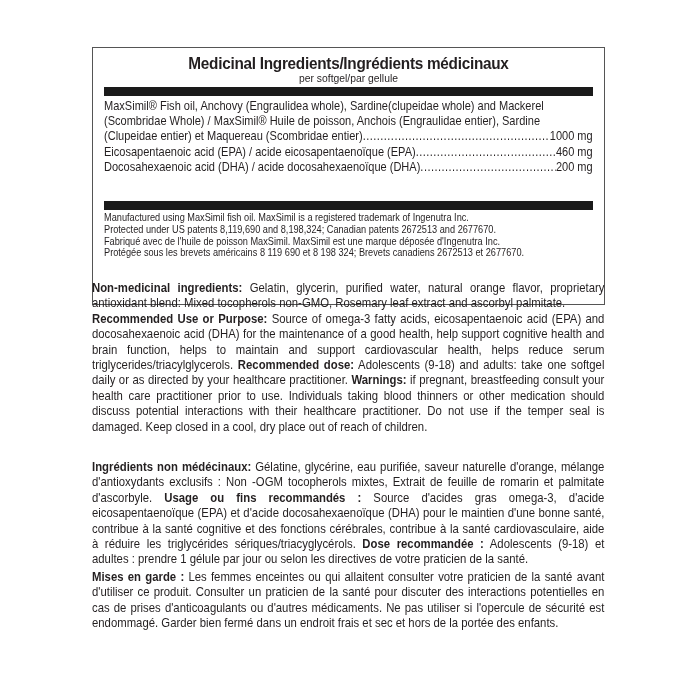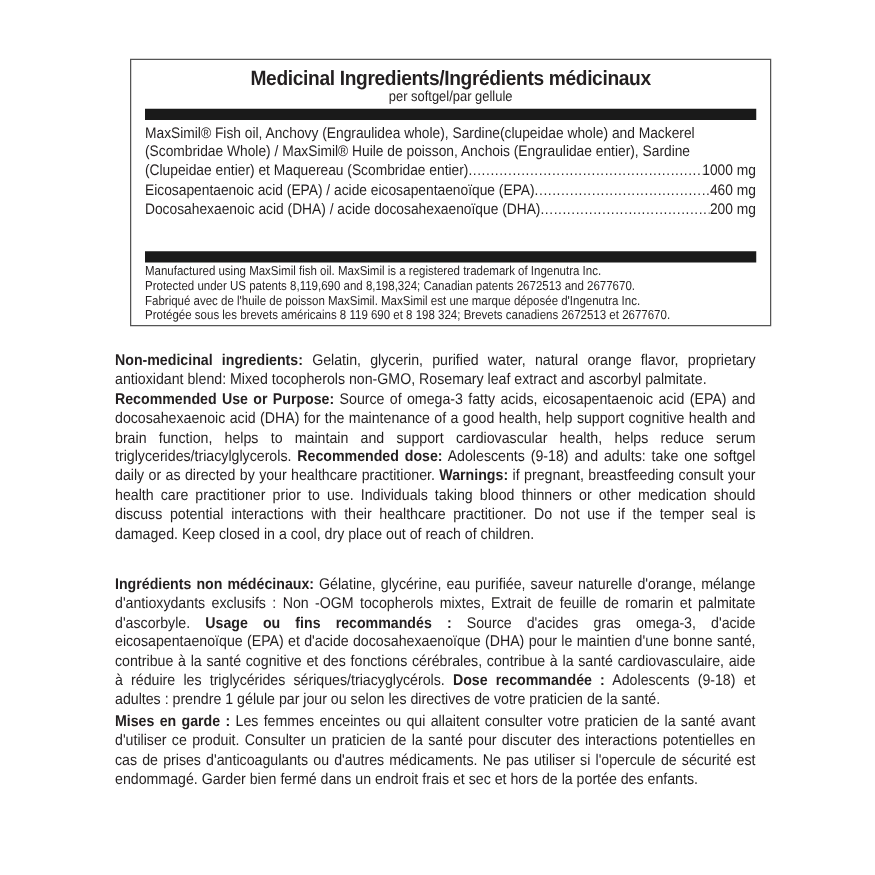--- a/index.html
+++ b/index.html
@@ -1,21 +1,21 @@
 <!DOCTYPE html>
 <html><head>
   <meta charset="utf-8">
   <style>
     html, body { margin: 0; padding: 0; background: #ffffff; }
     body {
       width: 700px; height: 700px; position: relative; overflow: hidden;
       font-family: "Liberation Sans", sans-serif; color: #231f20;
     }
     .box {
-      position: absolute; left: 104px; top: 47px; width: 513px; height: 214px;
+      position: absolute; left: 92px; top: 47px; width: 513px; height: 258px;
       border: 1.5px solid #555; box-sizing: border-box;
     }
     .box-title {
       position: absolute; left: 0; right: 0; top: 6px; text-align: center;
       font-weight: bold; font-size: 16.5px; letter-spacing: -0.3px; transform: scaleX(0.93);
     }
     .box-subtitle {
       position: absolute; left: 0; right: 0; top: 24px; text-align: center;
       font-size: 11.5px; transform: scaleX(0.9);
     }

